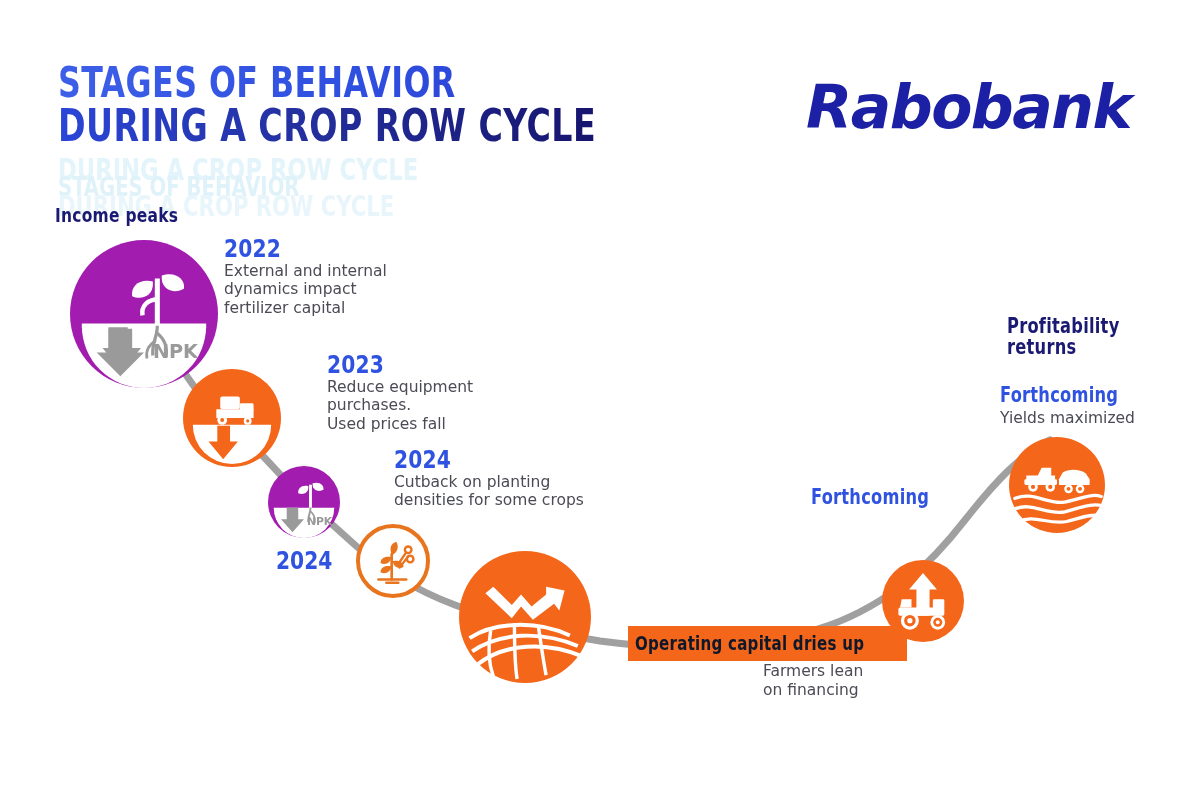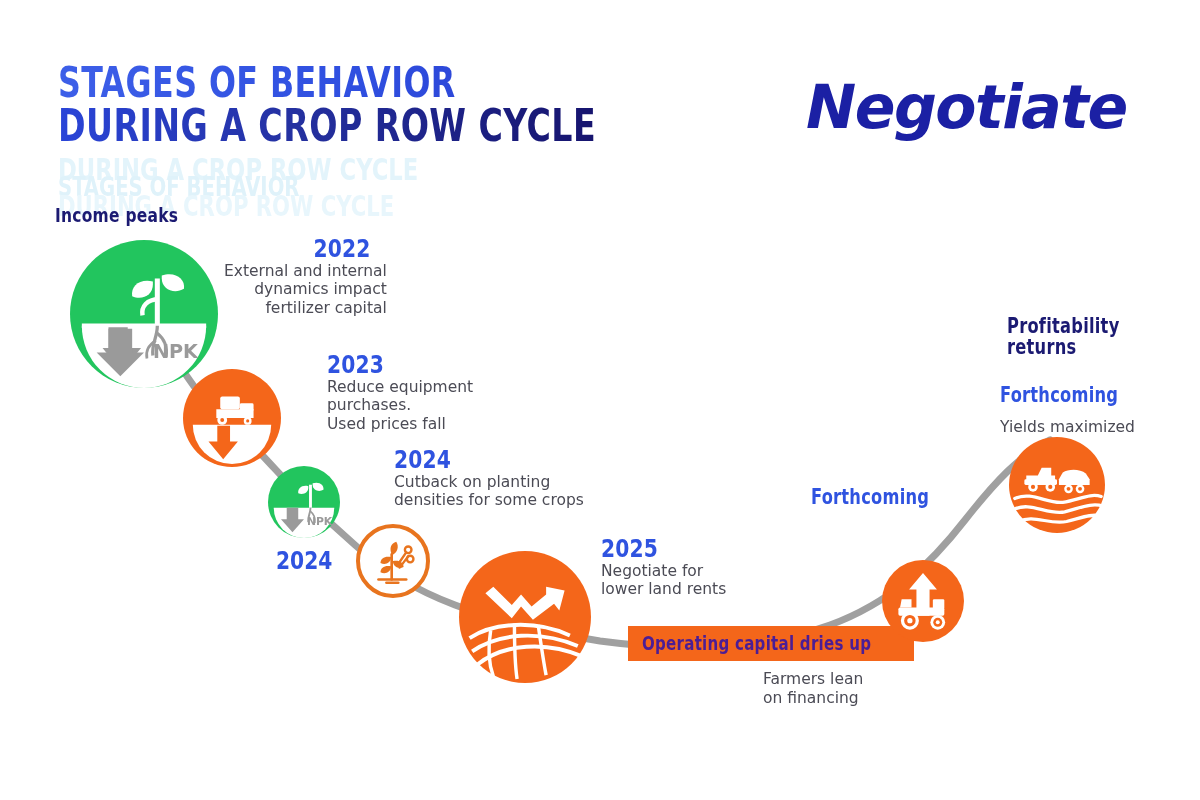--- a/index.html
+++ b/index.html
@@ -101,21 +101,21 @@
     left: 0; top: 0;
     width: 1200px; height: 800px;
   }
 
   
   .node {
     position: absolute;
     border-radius: 50%;
     box-sizing: border-box;
   }
-  .node-solid-grey { background: #22c55e; }
+  .node-solid-grey { background: #a21caf; }
   .node-solid-orange { background: #f4661a; }
   .node-ring-orange {
     background: #ffffff;
     border: 4px solid #e8741e;
   }
 
   .node-icon-svg {
     position: absolute;
     left: 0; top: 0;
     width: 100%; height: 100%;
@@ -163,23 +163,23 @@
     color: #2f53e0;
     transform: scaleX(0.9);
     transform-origin: left center;
   }
 
   
   #banner-operating-capital {
     position: absolute;
     left: 628px;
     top: 626px;
-    padding: 6px 12px 7px 14px;
+    padding: 6px 12px 7px 7px;
     background: #f4661a;
-    color: #4c1d95;
+    color: #0f172a;
     font-family: "DejaVu Sans Condensed", "Liberation Sans Narrow", "Liberation Sans", sans-serif;
     font-weight: 700;
     font-size: 19px;
     letter-spacing: 0.3px;
     white-space: nowrap;
   }
   #banner-operating-capital span {
     display: inline-block;
     transform: scaleX(0.88);
     transform-origin: left center;
@@ -194,21 +194,21 @@
   <div class="ghost" id="ghost-2">Stages of behavior</div>
   <div class="ghost" id="ghost-3">During a crop row cycle</div>
 
   <div id="title-block">
     <div class="title-line" id="title-line-1">Stages of behavior</div>
     <div class="title-line" id="title-line-2">During a crop row cycle</div>
   </div>
 
   <div id="income-peaks">Income peaks</div>
 
-  <div id="rabobank-logo">Negotiate</div>
+  <div id="rabobank-logo">Rabobank</div>
 
   <svg id="curve-layer" viewBox="0 0 1200 800">
     <path d="M 150,300 C 180,380 205,400 228,425
              L 262,455
              C 278,472 290,486 305,500
              L 355,545
              C 380,568 410,588 455,605
              C 500,622 545,632 600,641
              C 680,652 760,650 830,625
              C 890,603 930,565 965,520
@@ -229,21 +229,21 @@
       <path d="M 59,26 L 59,58" stroke="#ffffff" stroke-width="3.4" fill="none"></path>
       <path d="M 60,40 C 52,40 48,45 49,51" stroke="#ffffff" stroke-width="3" fill="none"></path>
 
       <path d="M 59,58 C 59,66 55,70 56,78" stroke="#9a9a9a" stroke-width="2.2" fill="none"></path>
       <path d="M 59,63 C 64,67 66,72 65,79" stroke="#9a9a9a" stroke-width="2" fill="none"></path>
       <path d="M 58,68 C 53,71 51,75 52,80" stroke="#9a9a9a" stroke-width="1.8" fill="none"></path>
 
       <text x="56" y="80" font-family="DejaVu Sans, sans-serif" font-weight="700" font-size="13" fill="#9a9a9a">NPK</text>
     </svg>
   </div>
-  <div class="callout" style="left:224px; top:236px;text-align:right;">
+  <div class="callout" style="left:224px; top:236px;">
     <div class="callout-year y-lg">2022</div>
     <div class="callout-body">External and internal
 dynamics impact
 fertilizer capital</div>
   </div>
 
   <div class="node node-solid-orange" style="left:183px; top:369px; width:98px; height:98px;">
     <svg class="node-icon-svg" viewBox="0 0 100 100">
       <path d="M 10,57 A 40,40 0 0 0 90,57 Z" fill="#ffffff"></path>
 
@@ -327,30 +327,25 @@
         <path d="M 10,76 C 30,62 62,60 90,72"></path>
         <path d="M 14,86 C 34,70 66,68 94,80"></path>
       </g>
       <g stroke="#ffffff" stroke-width="2.6" fill="none">
         <path d="M 24,60 C 22,72 22,84 26,95"></path>
         <path d="M 42,55 C 42,70 42,84 44,97"></path>
         <path d="M 60,56 C 62,70 64,84 66,94"></path>
       </g>
     </svg>
   </div>
-  <div class="callout" style="left:601px; top:536px;">
-    <div class="callout-year y-lg">2025</div>
-    <div class="callout-body">Negotiate for
-lower land rents</div>
-  </div>
 
   <div id="banner-operating-capital">
     <span>Operating capital dries up</span>
   </div>
-  <div class="callout-body" style="position:absolute; left:763px; top:662px;margin-top:8px;">Farmers lean
+  <div class="callout-body" style="position:absolute; left:763px; top:662px;">Farmers lean
 on financing</div>
 
   <div class="node node-solid-orange" style="left:882px; top:560px; width:82px; height:82px;">
     <svg class="node-icon-svg" viewBox="0 0 100 100">
 
       <polygon points="42,68 42,36 33,36 50,16 67,36 58,36 58,68" fill="#ffffff"></polygon>
 
       <g fill="#ffffff">
         <path d="M 22,58 L 36,58 L 36,48 L 24,48 Z"></path>
         <rect x="20" y="58" width="56" height="10" rx="2"></rect>
@@ -390,19 +385,19 @@
 
       <g stroke="#ffffff" stroke-width="3.4" fill="none" stroke-linecap="round">
         <path d="M 6,64 C 24,56 40,70 56,68 C 72,66 84,58 96,62"></path>
         <path d="M 4,76 C 22,66 40,82 58,78 C 74,74 86,68 98,72"></path>
         <path d="M 10,88 C 26,80 42,92 60,88 C 76,84 86,80 94,82"></path>
       </g>
     </svg>
   </div>
   <div class="callout" style="left:1000px; top:385px;">
     <div class="heading-cond heading-blue">Forthcoming</div>
-    <div class="callout-body" style="margin-top:12px;">Yields maximized</div>
+    <div class="callout-body" style="margin-top:3px;">Yields maximized</div>
   </div>
 
   <div class="heading-cond heading-navy" style="position:absolute; left:1007px; top:316px;">Profitability
 returns</div>
 
 </div>
 
 </body></html>

